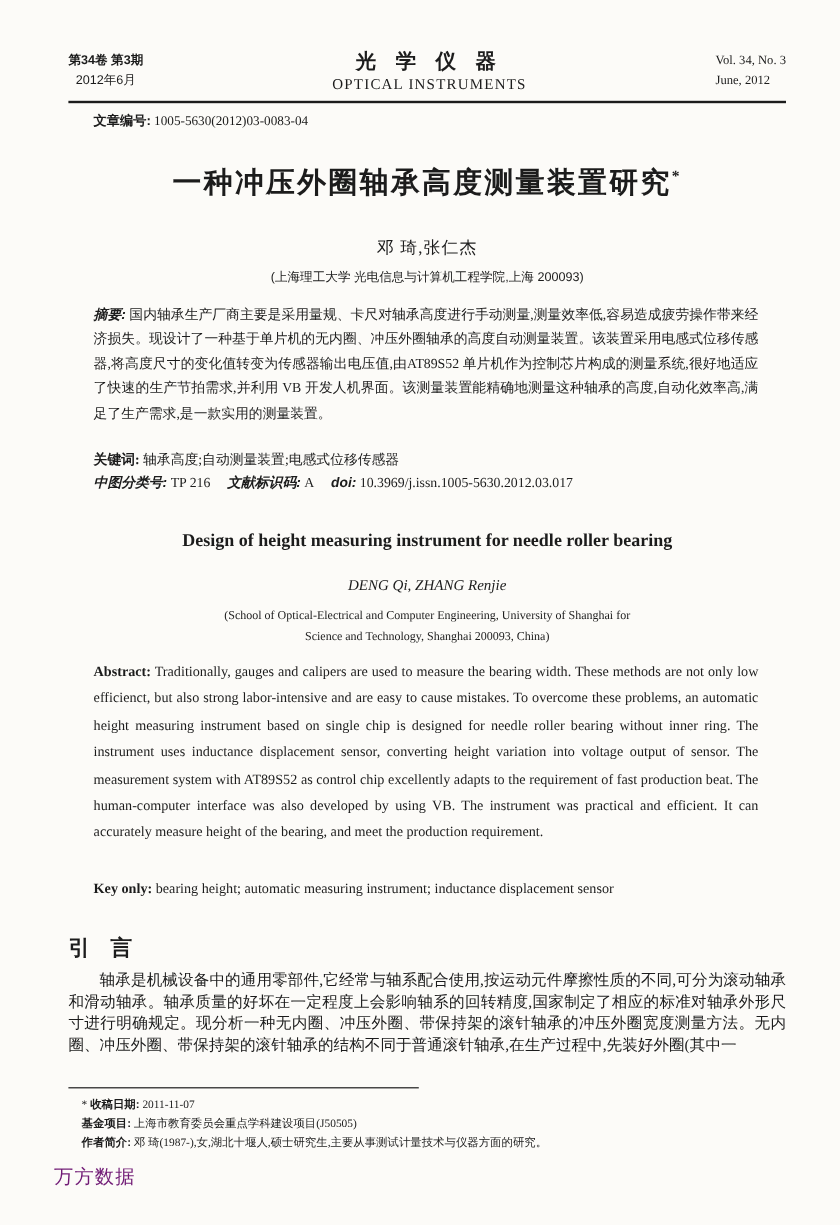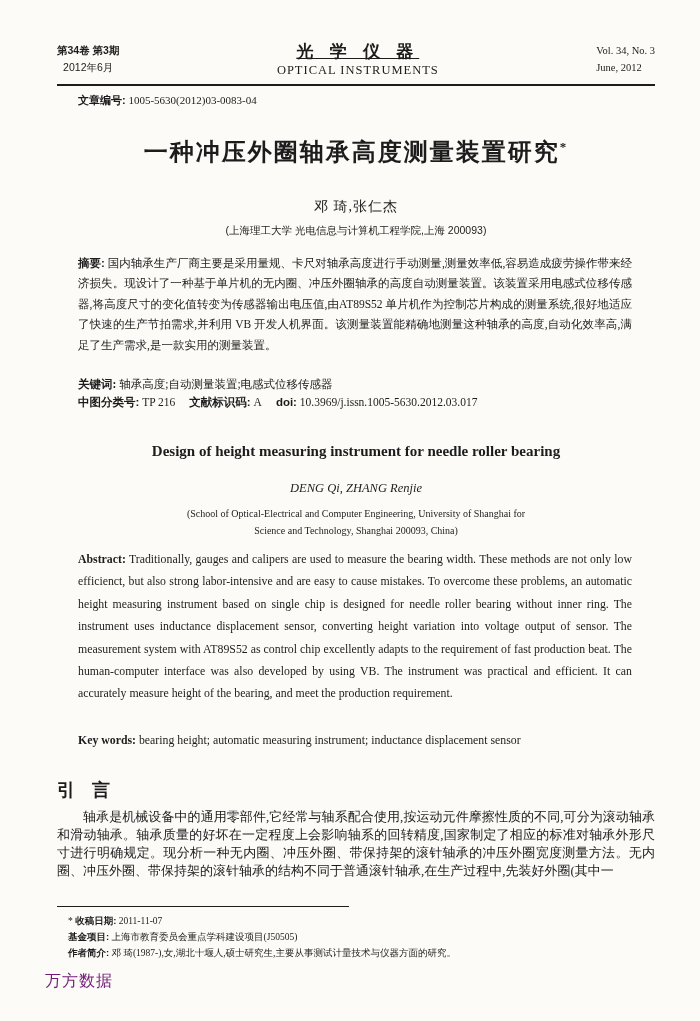--- a/index.html
+++ b/index.html
@@ -13,38 +13,38 @@
     overflow:hidden;
     box-sizing:border-box;
   }
   .abs{position:absolute;box-sizing:border-box;}
 
   
   .jheader{top:42px;left:57px;width:598px;display:flex;justify-content:space-between;align-items:flex-start;}
   .jh-left{font-size:10.5px;font-weight:bold;line-height:17px;font-family:"Liberation Sans","DejaVu Sans",sans-serif;}
   .jh-left .l2{font-weight:normal;text-align:center;}
   .jh-center{text-align:center;}
-  .jh-center .cn{font-size:17px;font-weight:bold;letter-spacing:6px;line-height:20px;text-decoration:underline;}
+  .jh-center .cn{font-size:17px;font-weight:bold;letter-spacing:6px;line-height:20px;}
   .jh-center .en{font-size:12.5px;letter-spacing:1px;line-height:17px;}
   .jh-right{font-size:10.5px;line-height:17px;text-align:left;}
   .header-rule{top:84px;left:57px;width:598px;height:2px;background:#1c1c1c;}
 
   
   .article-id{top:93px;left:78px;font-size:11px;}
   .article-id b{font-family:"Liberation Sans","DejaVu Sans",sans-serif;}
 
   
   .cn-title{top:136px;left:57px;width:598px;text-align:center;font-size:24px;font-weight:bold;letter-spacing:2px;}
   .cn-title sup{font-size:13px;}
   .cn-authors{top:198px;left:57px;width:598px;text-align:center;font-size:14px;letter-spacing:1px;}
   .cn-affiliation{top:224px;left:57px;width:598px;text-align:center;font-size:10.5px;font-family:"Liberation Sans","DejaVu Sans",sans-serif;}
 
   
   .cn-abstract{top:253px;left:78px;width:554px;font-size:11.5px;line-height:20.4px;text-align:justify;}
-  .cn-abstract b,.meta-line b{font-family:"Liberation Sans","DejaVu Sans",sans-serif;}
+  .cn-abstract b,.meta-line b{font-family:"Liberation Sans","DejaVu Sans",sans-serif;font-style:italic;}
   .cn-keywords{top:374px;left:78px;width:554px;font-size:11.5px;line-height:20.4px;}
   .meta-line{top:395px;left:78px;width:560px;font-size:11.5px;}
   .meta-line .gap{display:inline-block;width:14px;}
 
   
   .en-title{top:443px;left:57px;width:598px;text-align:center;font-size:15px;font-weight:bold;}
   .en-authors{top:481px;left:57px;width:598px;text-align:center;font-size:12.5px;font-style:italic;}
   .en-affiliation{top:505px;left:57px;width:598px;text-align:center;font-size:10px;line-height:17px;}
   .en-abstract{top:548px;left:78px;width:554px;font-size:11.8px;line-height:22.4px;text-align:justify;}
   .en-keywords{top:729px;left:78px;width:554px;font-size:11.8px;line-height:22.4px;}
@@ -107,21 +107,21 @@
   <div class="abs en-title">Design of height measuring instrument for needle roller bearing</div>
   <div class="abs en-affiliation">
     <div>(School of Optical-Electrical and Computer Engineering, University of Shanghai for</div>
     <div>Science and Technology, Shanghai 200093, China)</div>
   </div>
 
   <div class="abs en-abstract">
     <b>Abstract:</b><span> Traditionally, gauges and calipers are used to measure the bearing width. These methods are not only low efficienct, but also strong labor-intensive and are easy to cause mistakes. To overcome these problems, an automatic height measuring instrument based on single chip is designed for needle roller bearing without inner ring. The instrument uses inductance displacement sensor, converting height variation into voltage output of sensor. The measurement system with AT89S52 as control chip excellently adapts to the requirement of fast production beat. The human-computer interface was also developed by using VB. The instrument was practical and efficient. It can accurately measure height of the bearing, and meet the production requirement.</span>
   </div>
   <div class="abs en-keywords">
-    <b>Key words:</b><span> bearing height; automatic measuring instrument; inductance displacement sensor</span>
+    <b>Key only:</b><span> bearing height; automatic measuring instrument; inductance displacement sensor</span>
   </div>
 
   <div class="abs intro-heading">引 言</div>
   <div class="abs intro-para">轴承是机械设备中的通用零部件,它经常与轴系配合使用,按运动元件摩擦性质的不同,可分为滚动轴承和滑动轴承。轴承质量的好坏在一定程度上会影响轴系的回转精度,国家制定了相应的标准对轴承外形尺寸进行明确规定。现分析一种无内圈、冲压外圈、带保持架的滚针轴承的冲压外圈宽度测量方法。无内圈、冲压外圈、带保持架的滚针轴承的结构不同于普通滚针轴承,在生产过程中,先装好外圈(其中一</div>
 
   <div class="abs footnote-rule"></div>
   <div class="abs footnotes">
     <p class="fn-line"><span>* </span><b>收稿日期:</b><span> 2011-11-07</span></p>
     <p class="fn-line"><b>基金项目:</b><span> 上海市教育委员会重点学科建设项目(J50505)</span></p>
     <p class="fn-line"><b>作者简介:</b><span> 邓  琦(1987-),女,湖北十堰人,硕士研究生,主要从事测试计量技术与仪器方面的研究。</span></p>

